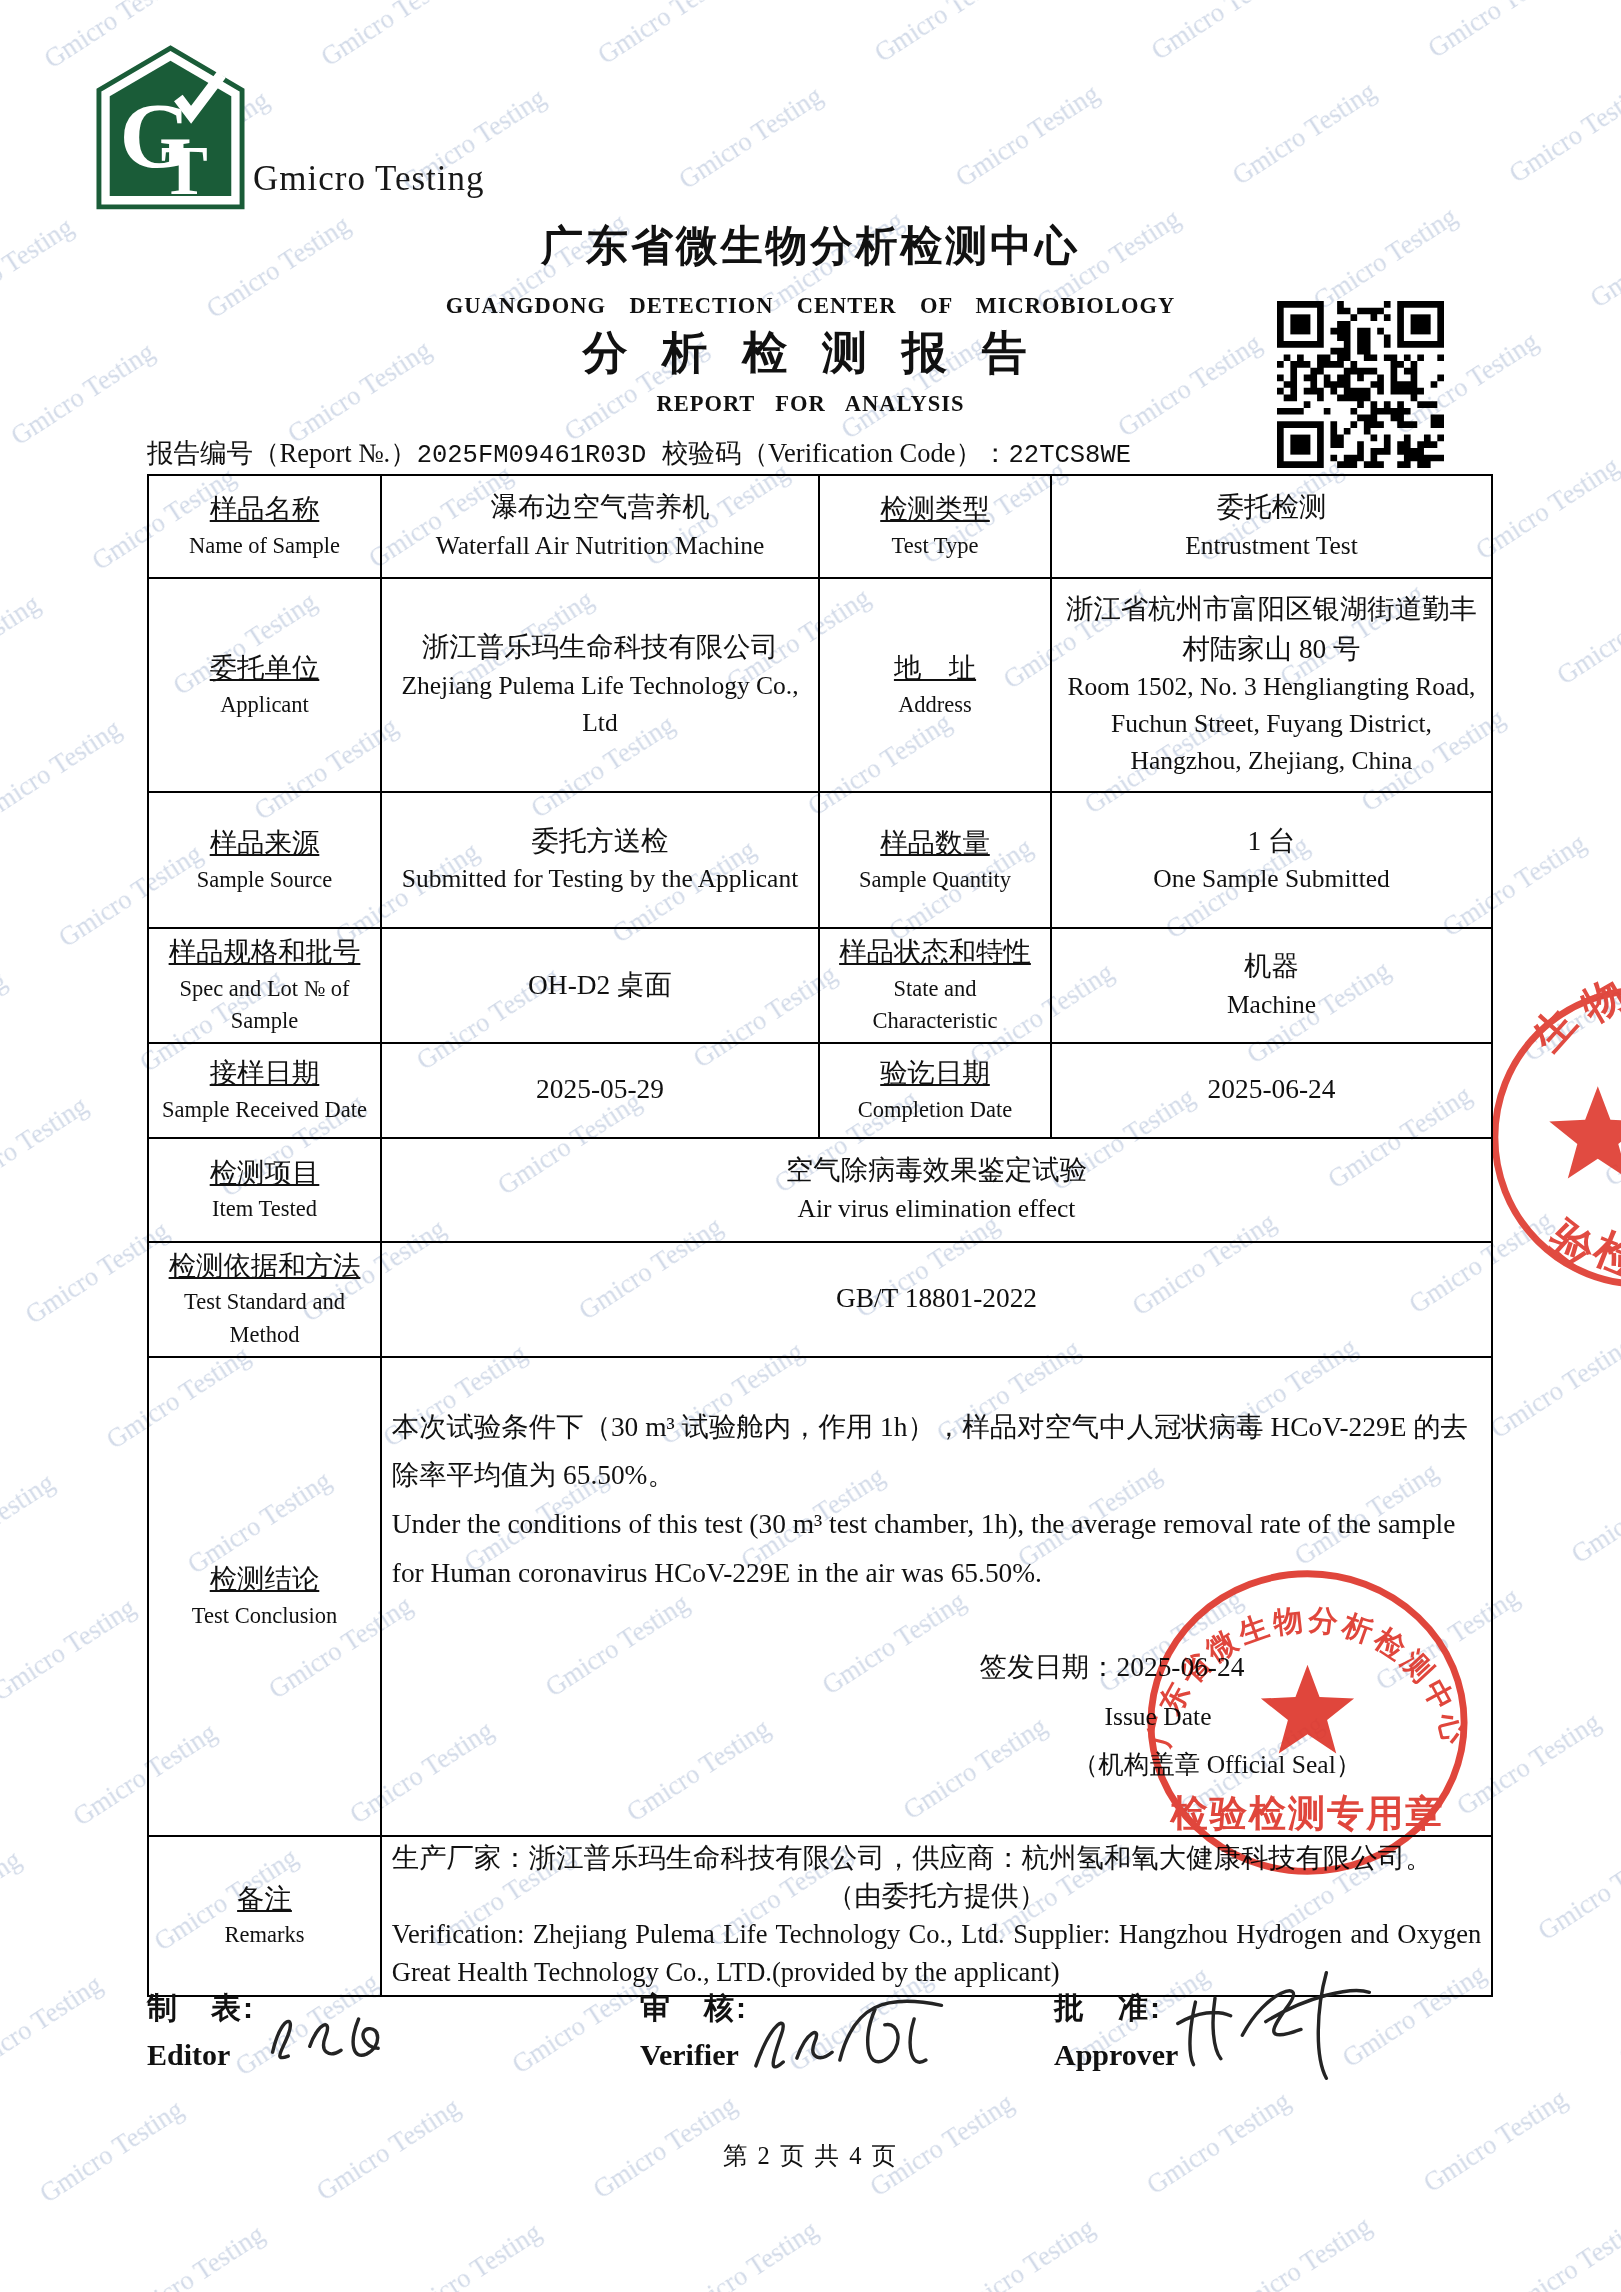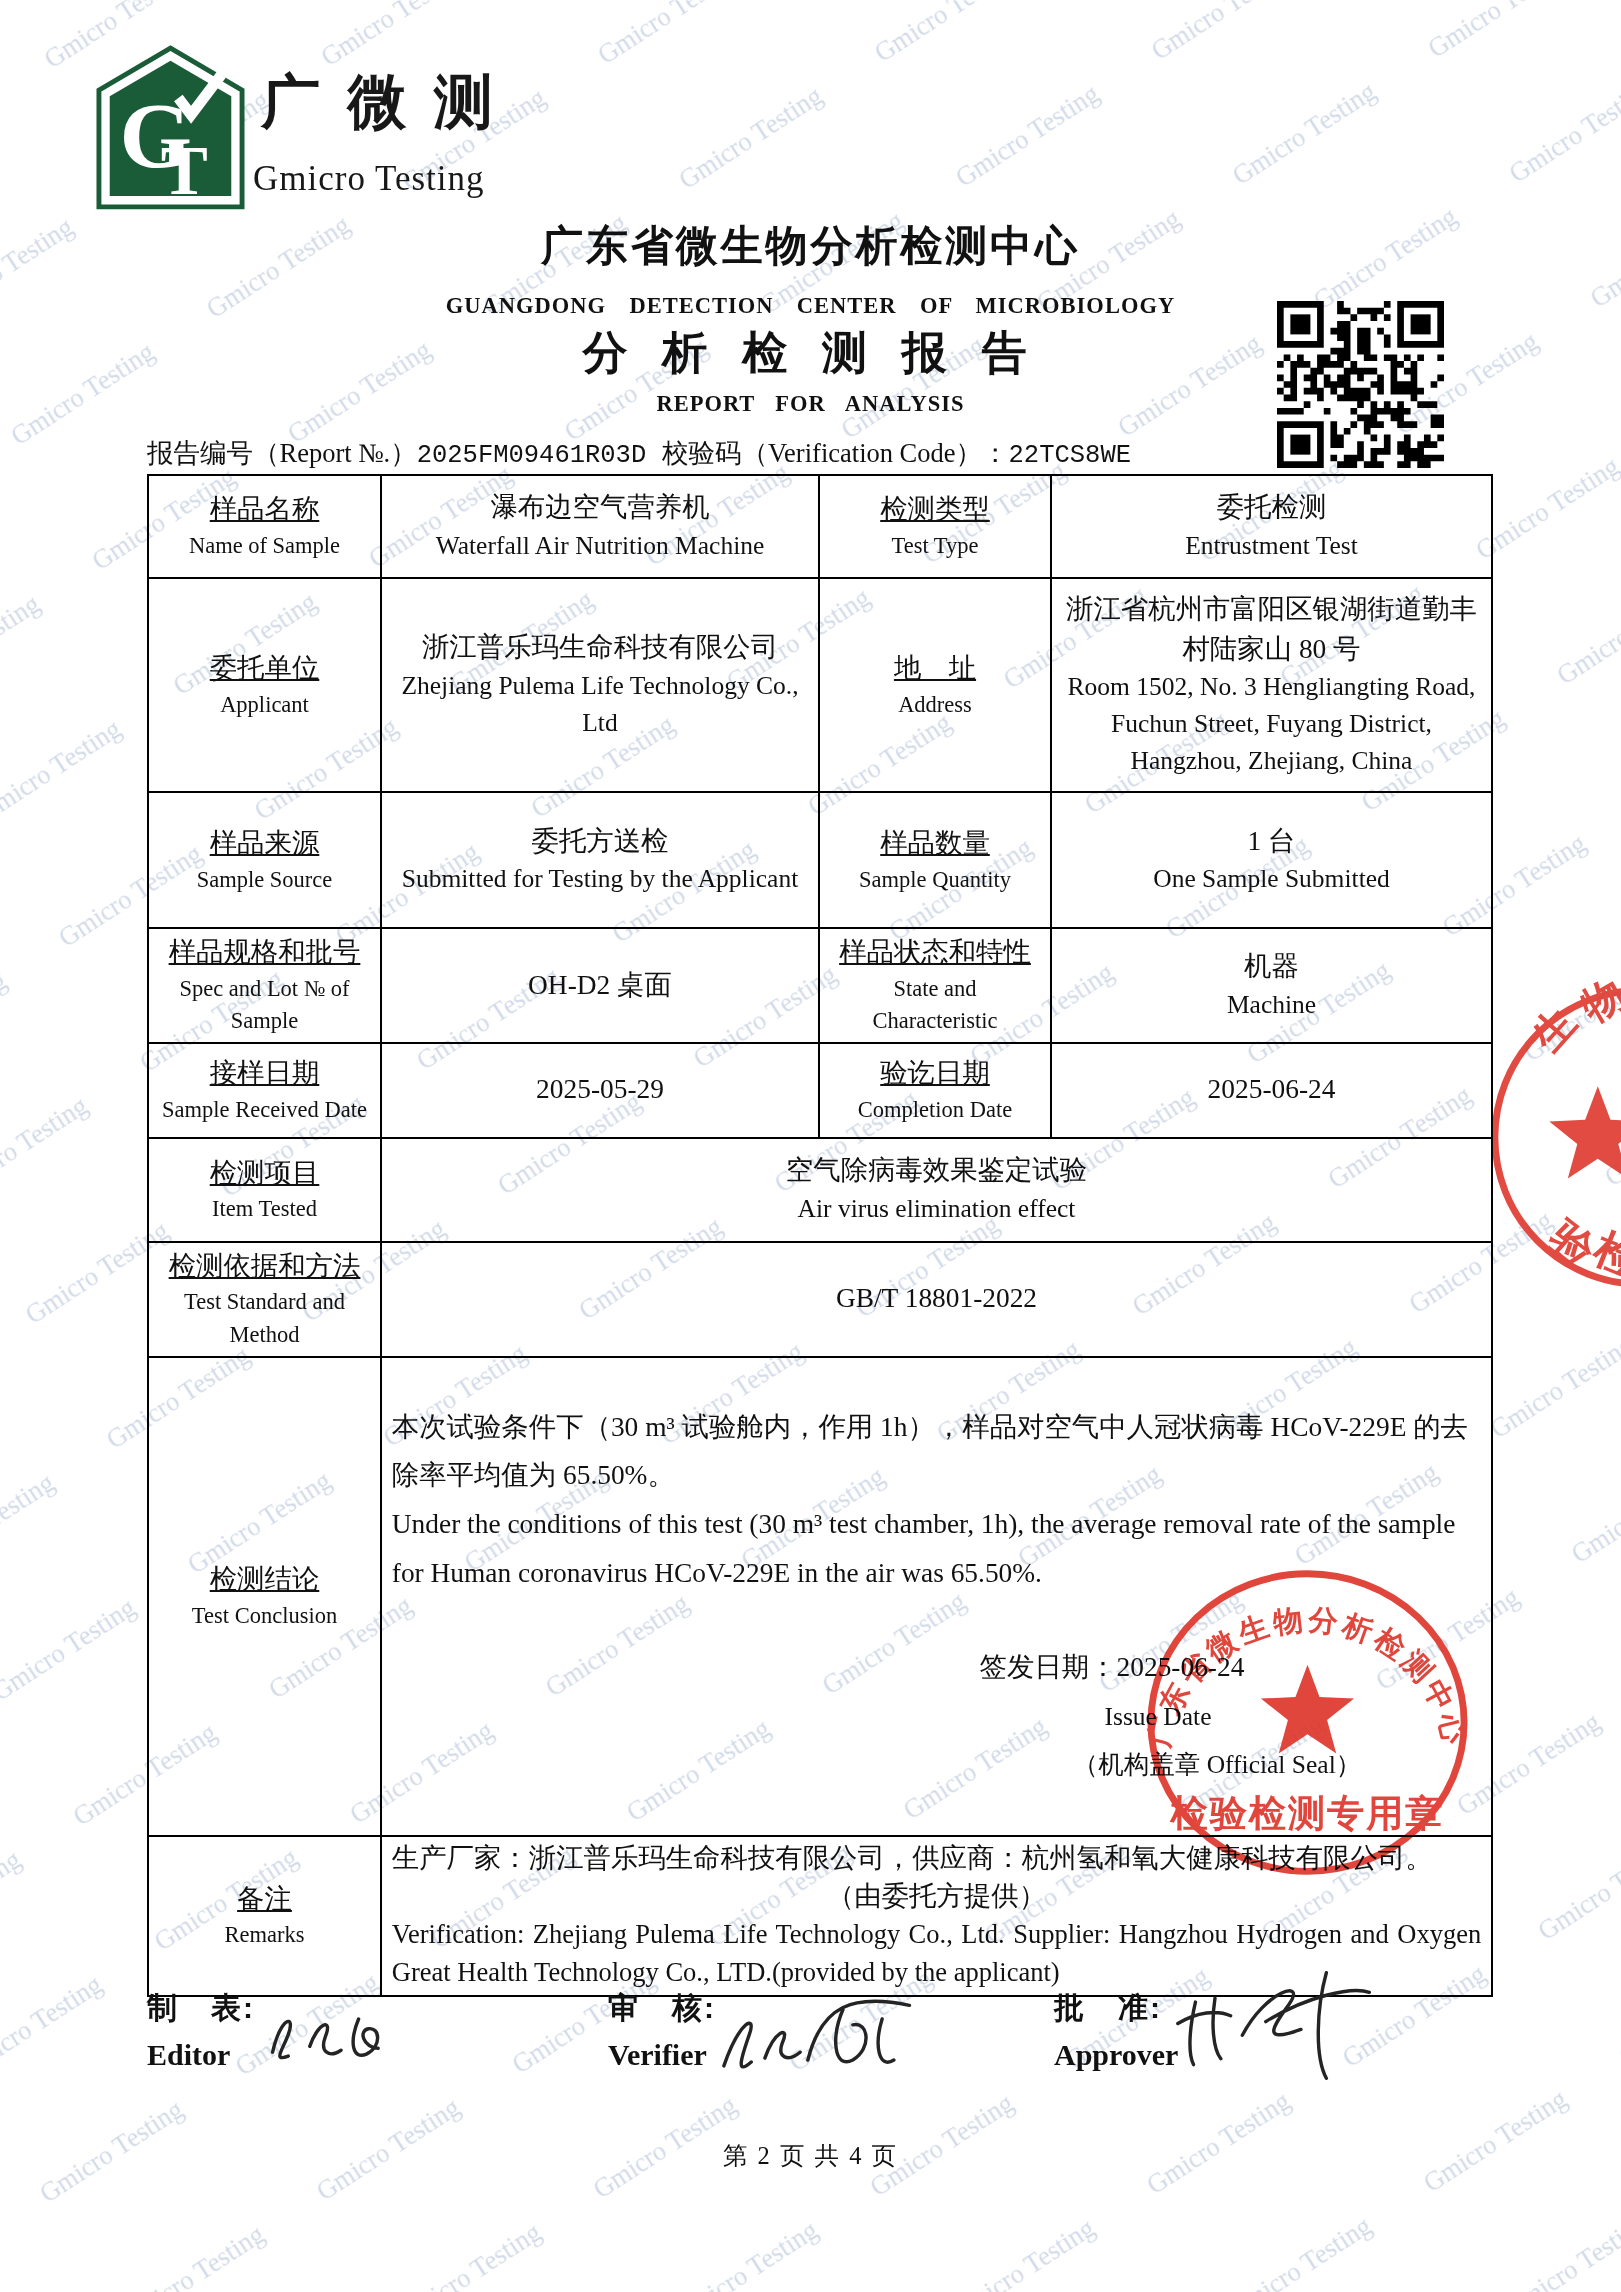--- a/index.html
+++ b/index.html
@@ -56,21 +56,21 @@
   
   .seal-main { position:absolute; left:1141px; top:1564px; width:333px; height:323px;
                z-index:3; opacity:.9; mix-blend-mode:multiply; pointer-events:none; }
   .seal-edge { position:absolute; left:1490px; top:956px; width:294px; height:392px;
                z-index:3; opacity:.88; mix-blend-mode:multiply; pointer-events:none; }
   .seal-edge text, .seal-main .bseal { font-weight:bold; }
 
   
   .signoff { position:absolute; left:0; top:1988px; width:100%; height:118px; }
   .sign-block { position:absolute; width:461px; height:118px; }
-  .sb1{left:147px}.sb2{left:608px}.sb3{left:1054px}
+  .sb1{left:147px}.sb2{left:640px}.sb3{left:1054px}
   .sig-cn { font-family:"Liberation Sans",sans-serif; font-weight:bold; font-size:30px; letter-spacing:2px;}
   .sig-en { font-weight:bold; font-size:30px; margin-top:8.8px; }
   .sig-svg { position:absolute; left:98px; top:-11.8px; width:235px; height:127px; }
   .sb3 .sig-svg { left:106px; top:-25.5px; }
 
   .page-footer { position:absolute; left:0; top:2139px; width:100%; text-align:center;
                  font-size:24.5px; letter-spacing:2px; }
 </style>
 </head>
 <body>
@@ -88,21 +88,20 @@
 
   <div class="content">
 
     <svg class="logo-icon" viewBox="0 0 152 168">
       <path d="M76 3 L149 46 L149 165 L3 165 L3 46 Z" fill="#fff" stroke="#1a5c38" stroke-width="5"></path>
       <path d="M76 16 L138 52 L138 154 L14 154 L14 52 Z" fill="#1a5c38"></path>
       <text x="24" y="124" font-size="95" font-weight="bold" fill="#fff" font-family="Liberation Serif, serif">G</text>
       <text x="66" y="152" font-size="72" font-weight="bold" fill="#fff" font-family="Liberation Serif, serif">T</text>
       <path d="M84 54 L97 71 L128 30" stroke="#fff" stroke-width="11" fill="none"></path>
     </svg>
-    <div class="logo-cn">广微测</div>
     <div class="logo-en">Gmicro Testing</div>
 
     <div class="org-cn">广东省微生物分析检测中心</div>
     <div class="org-en">GUANGDONG DETECTION CENTER OF MICROBIOLOGY</div>
     <div class="doc-cn">分 析 检 测 报 告</div>
     <div class="doc-en">REPORT FOR ANALYSIS</div>
 
     <svg class="qr" viewBox="0 0 170 170">
         <path d="M61.2 0.0h6.8v6.8h-6.8zM108.8 0.0h6.8v6.8h-6.8zM61.2 6.8h6.8v6.8h-6.8zM68.0 6.8h6.8v6.8h-6.8zM81.6 6.8h6.8v6.8h-6.8zM88.4 6.8h6.8v6.8h-6.8zM95.2 6.8h6.8v6.8h-6.8zM102.0 6.8h6.8v6.8h-6.8zM74.8 13.6h6.8v6.8h-6.8zM95.2 13.6h6.8v6.8h-6.8zM108.8 13.6h6.8v6.8h-6.8zM61.2 20.4h6.8v6.8h-6.8zM68.0 20.4h6.8v6.8h-6.8zM54.4 27.2h6.8v6.8h-6.8zM61.2 27.2h6.8v6.8h-6.8zM68.0 27.2h6.8v6.8h-6.8zM81.6 27.2h6.8v6.8h-6.8zM88.4 27.2h6.8v6.8h-6.8zM102.0 27.2h6.8v6.8h-6.8zM61.2 34.0h6.8v6.8h-6.8zM68.0 34.0h6.8v6.8h-6.8zM81.6 34.0h6.8v6.8h-6.8zM88.4 34.0h6.8v6.8h-6.8zM108.8 34.0h6.8v6.8h-6.8zM68.0 40.8h6.8v6.8h-6.8zM81.6 40.8h6.8v6.8h-6.8zM88.4 40.8h6.8v6.8h-6.8zM108.8 40.8h6.8v6.8h-6.8zM54.4 47.6h6.8v6.8h-6.8zM61.2 47.6h6.8v6.8h-6.8zM68.0 47.6h6.8v6.8h-6.8zM81.6 47.6h6.8v6.8h-6.8zM88.4 47.6h6.8v6.8h-6.8zM6.8 54.4h6.8v6.8h-6.8zM20.4 54.4h6.8v6.8h-6.8zM40.8 54.4h6.8v6.8h-6.8zM47.6 54.4h6.8v6.8h-6.8zM61.2 54.4h6.8v6.8h-6.8zM68.0 54.4h6.8v6.8h-6.8zM88.4 54.4h6.8v6.8h-6.8zM95.2 54.4h6.8v6.8h-6.8zM108.8 54.4h6.8v6.8h-6.8zM115.6 54.4h6.8v6.8h-6.8zM129.2 54.4h6.8v6.8h-6.8zM142.8 54.4h6.8v6.8h-6.8zM163.2 54.4h6.8v6.8h-6.8zM0.0 61.2h6.8v6.8h-6.8zM13.6 61.2h6.8v6.8h-6.8zM20.4 61.2h6.8v6.8h-6.8zM27.2 61.2h6.8v6.8h-6.8zM40.8 61.2h6.8v6.8h-6.8zM47.6 61.2h6.8v6.8h-6.8zM54.4 61.2h6.8v6.8h-6.8zM61.2 61.2h6.8v6.8h-6.8zM74.8 61.2h6.8v6.8h-6.8zM115.6 61.2h6.8v6.8h-6.8zM122.4 61.2h6.8v6.8h-6.8zM136.0 61.2h6.8v6.8h-6.8zM13.6 68.0h6.8v6.8h-6.8zM34.0 68.0h6.8v6.8h-6.8zM40.8 68.0h6.8v6.8h-6.8zM68.0 68.0h6.8v6.8h-6.8zM74.8 68.0h6.8v6.8h-6.8zM81.6 68.0h6.8v6.8h-6.8zM88.4 68.0h6.8v6.8h-6.8zM95.2 68.0h6.8v6.8h-6.8zM115.6 68.0h6.8v6.8h-6.8zM129.2 68.0h6.8v6.8h-6.8zM136.0 68.0h6.8v6.8h-6.8zM0.0 74.8h6.8v6.8h-6.8zM13.6 74.8h6.8v6.8h-6.8zM27.2 74.8h6.8v6.8h-6.8zM34.0 74.8h6.8v6.8h-6.8zM47.6 74.8h6.8v6.8h-6.8zM61.2 74.8h6.8v6.8h-6.8zM68.0 74.8h6.8v6.8h-6.8zM81.6 74.8h6.8v6.8h-6.8zM102.0 74.8h6.8v6.8h-6.8zM115.6 74.8h6.8v6.8h-6.8zM136.0 74.8h6.8v6.8h-6.8zM163.2 74.8h6.8v6.8h-6.8zM6.8 81.6h6.8v6.8h-6.8zM13.6 81.6h6.8v6.8h-6.8zM34.0 81.6h6.8v6.8h-6.8zM47.6 81.6h6.8v6.8h-6.8zM54.4 81.6h6.8v6.8h-6.8zM61.2 81.6h6.8v6.8h-6.8zM68.0 81.6h6.8v6.8h-6.8zM95.2 81.6h6.8v6.8h-6.8zM102.0 81.6h6.8v6.8h-6.8zM115.6 81.6h6.8v6.8h-6.8zM122.4 81.6h6.8v6.8h-6.8zM129.2 81.6h6.8v6.8h-6.8zM136.0 81.6h6.8v6.8h-6.8zM156.4 81.6h6.8v6.8h-6.8zM0.0 88.4h6.8v6.8h-6.8zM13.6 88.4h6.8v6.8h-6.8zM27.2 88.4h6.8v6.8h-6.8zM34.0 88.4h6.8v6.8h-6.8zM40.8 88.4h6.8v6.8h-6.8zM54.4 88.4h6.8v6.8h-6.8zM68.0 88.4h6.8v6.8h-6.8zM74.8 88.4h6.8v6.8h-6.8zM81.6 88.4h6.8v6.8h-6.8zM88.4 88.4h6.8v6.8h-6.8zM102.0 88.4h6.8v6.8h-6.8zM115.6 88.4h6.8v6.8h-6.8zM122.4 88.4h6.8v6.8h-6.8zM129.2 88.4h6.8v6.8h-6.8zM136.0 88.4h6.8v6.8h-6.8zM142.8 88.4h6.8v6.8h-6.8zM6.8 95.2h6.8v6.8h-6.8zM13.6 95.2h6.8v6.8h-6.8zM40.8 95.2h6.8v6.8h-6.8zM61.2 95.2h6.8v6.8h-6.8zM68.0 95.2h6.8v6.8h-6.8zM74.8 95.2h6.8v6.8h-6.8zM81.6 95.2h6.8v6.8h-6.8zM88.4 95.2h6.8v6.8h-6.8zM136.0 95.2h6.8v6.8h-6.8zM27.2 102.0h6.8v6.8h-6.8zM81.6 102.0h6.8v6.8h-6.8zM95.2 102.0h6.8v6.8h-6.8zM108.8 102.0h6.8v6.8h-6.8zM122.4 102.0h6.8v6.8h-6.8zM142.8 102.0h6.8v6.8h-6.8zM149.6 102.0h6.8v6.8h-6.8zM156.4 102.0h6.8v6.8h-6.8zM0.0 108.8h6.8v6.8h-6.8zM6.8 108.8h6.8v6.8h-6.8zM13.6 108.8h6.8v6.8h-6.8zM20.4 108.8h6.8v6.8h-6.8zM47.6 108.8h6.8v6.8h-6.8zM74.8 108.8h6.8v6.8h-6.8zM95.2 108.8h6.8v6.8h-6.8zM102.0 108.8h6.8v6.8h-6.8zM108.8 108.8h6.8v6.8h-6.8zM115.6 108.8h6.8v6.8h-6.8zM122.4 108.8h6.8v6.8h-6.8zM129.2 108.8h6.8v6.8h-6.8zM81.6 115.6h6.8v6.8h-6.8zM88.4 115.6h6.8v6.8h-6.8zM95.2 115.6h6.8v6.8h-6.8zM115.6 115.6h6.8v6.8h-6.8zM122.4 115.6h6.8v6.8h-6.8zM156.4 115.6h6.8v6.8h-6.8zM163.2 115.6h6.8v6.8h-6.8zM54.4 122.4h6.8v6.8h-6.8zM74.8 122.4h6.8v6.8h-6.8zM88.4 122.4h6.8v6.8h-6.8zM95.2 122.4h6.8v6.8h-6.8zM102.0 122.4h6.8v6.8h-6.8zM122.4 122.4h6.8v6.8h-6.8zM129.2 122.4h6.8v6.8h-6.8zM136.0 122.4h6.8v6.8h-6.8zM156.4 122.4h6.8v6.8h-6.8zM163.2 122.4h6.8v6.8h-6.8zM54.4 129.2h6.8v6.8h-6.8zM68.0 129.2h6.8v6.8h-6.8zM88.4 129.2h6.8v6.8h-6.8zM54.4 136.0h6.8v6.8h-6.8zM61.2 136.0h6.8v6.8h-6.8zM95.2 136.0h6.8v6.8h-6.8zM108.8 136.0h6.8v6.8h-6.8zM129.2 136.0h6.8v6.8h-6.8zM149.6 136.0h6.8v6.8h-6.8zM163.2 136.0h6.8v6.8h-6.8zM54.4 142.8h6.8v6.8h-6.8zM61.2 142.8h6.8v6.8h-6.8zM81.6 142.8h6.8v6.8h-6.8zM108.8 142.8h6.8v6.8h-6.8zM122.4 142.8h6.8v6.8h-6.8zM129.2 142.8h6.8v6.8h-6.8zM142.8 142.8h6.8v6.8h-6.8zM149.6 142.8h6.8v6.8h-6.8zM156.4 142.8h6.8v6.8h-6.8zM81.6 149.6h6.8v6.8h-6.8zM95.2 149.6h6.8v6.8h-6.8zM102.0 149.6h6.8v6.8h-6.8zM108.8 149.6h6.8v6.8h-6.8zM122.4 149.6h6.8v6.8h-6.8zM129.2 149.6h6.8v6.8h-6.8zM136.0 149.6h6.8v6.8h-6.8zM142.8 149.6h6.8v6.8h-6.8zM54.4 156.4h6.8v6.8h-6.8zM68.0 156.4h6.8v6.8h-6.8zM74.8 156.4h6.8v6.8h-6.8zM81.6 156.4h6.8v6.8h-6.8zM95.2 156.4h6.8v6.8h-6.8zM129.2 156.4h6.8v6.8h-6.8zM136.0 156.4h6.8v6.8h-6.8zM142.8 156.4h6.8v6.8h-6.8zM149.6 156.4h6.8v6.8h-6.8zM156.4 156.4h6.8v6.8h-6.8zM163.2 156.4h6.8v6.8h-6.8zM61.2 163.2h6.8v6.8h-6.8zM68.0 163.2h6.8v6.8h-6.8zM74.8 163.2h6.8v6.8h-6.8zM88.4 163.2h6.8v6.8h-6.8zM95.2 163.2h6.8v6.8h-6.8zM102.0 163.2h6.8v6.8h-6.8zM122.4 163.2h6.8v6.8h-6.8zM129.2 163.2h6.8v6.8h-6.8zM142.8 163.2h6.8v6.8h-6.8zM149.6 163.2h6.8v6.8h-6.8z" fill="#000"></path>
         <path d="M0 0h47.6v47.6h-47.6z" fill="#000"></path>

